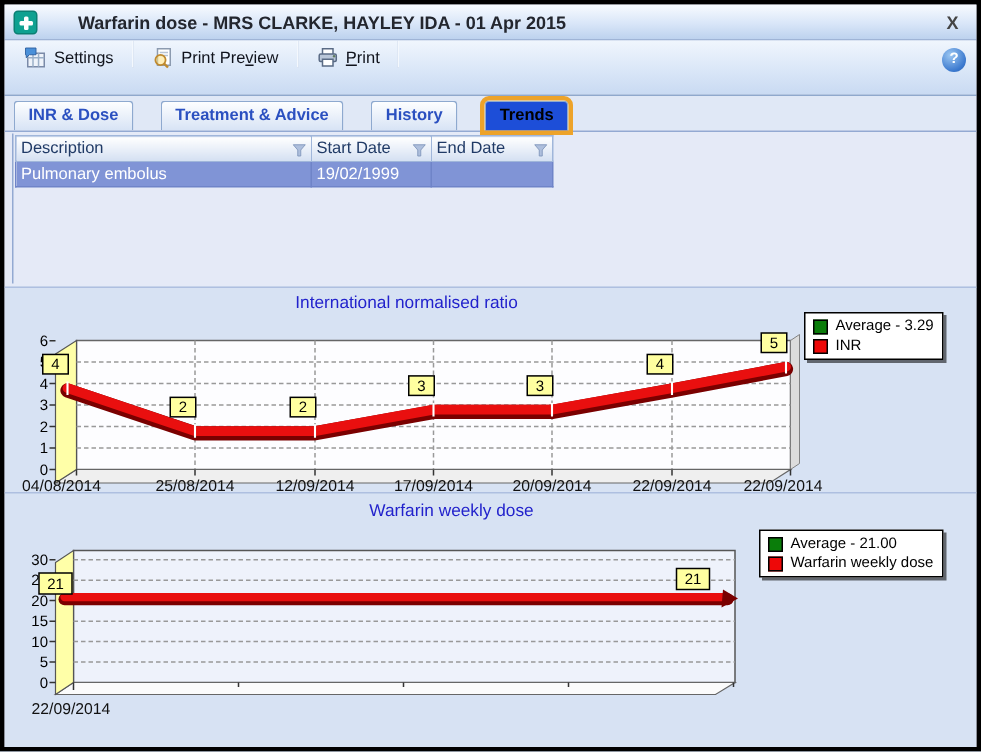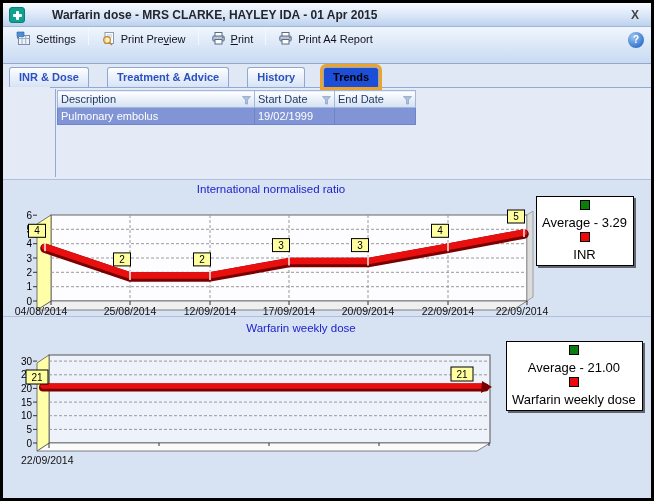--- a/index.html
+++ b/index.html
@@ -21,35 +21,35 @@
   .tbtn u { text-decoration:underline; }
   .tsep { width:1px; height:18px; background:#aabdd9; border-right:1px solid #f4f8fd; margin:0 3px; }
   .helpbtn { position:absolute; right:7px; top:5px; width:16px; height:16px; border-radius:50%; background:radial-gradient(circle at 35% 30%, #9cc7f2, #3a78ce 70%, #2d62ad); color:#fff; font-size:10px; font-weight:bold; text-align:center; line-height:16px; }
 
   
   .tabbar { position:relative; height:23px; background:#e0e8f6; padding:3px 0 0 6px; display:flex; gap:18px; }
   .tab { height:20px; line-height:18px; padding:0 9px; font-size:11px; font-weight:bold; color:#2b50c0; background:linear-gradient(#fdfeff,#d7e3f5); border:1px solid #8ea9cf; border-bottom:none; border-radius:3px 3px 0 0; }
   .tab.active { background:#1d4ed8; color:#000; position:relative; z-index:5; outline:3px solid #eda32a; }
 
   
-  .tablepanel { position:relative; height:92px; background:#e5eaf7; border-top:1px solid #93a9d2;margin-left:47px; }
+  .tablepanel { position:relative; height:104px; background:#e5eaf7; border-top:1px solid #93a9d2; }
   .gridarea { position:absolute; left:5px; top:1px; right:2px; bottom:2px; border-left:1px solid #93a9d2; }
   .datatable { position:absolute; left:1px; top:1px; border-collapse:collapse; table-layout:fixed; }
   .datatable th { height:17px; background:linear-gradient(#ffffff,#d4e0f2); border:1px solid #a0b6da; font-size:11px; font-weight:normal; color:#203a66; text-align:left; padding:0 3px; position:relative; }
   .datatable th .funnel { position:absolute; right:3px; top:5px; }
   .datatable td { height:17px; background:#8094d6; border:1px solid #6f84c8; color:#fff; font-size:11px; padding:0 3px; white-space:nowrap; overflow:hidden; }
   .col-desc { width:197px; } .col-start { width:80px; } .col-end { width:81px; }
 
   
   .chartpanel { position:relative; background:#d7e2f3; }
   .chartpanel.c1 { height:137px; border-top:1px solid #aebfe0; }
   .chartpanel.c2 { height:186px; border-top:1px solid #aebfe0; }
   svg text { font-family:"Liberation Sans", sans-serif; }
   .legend { position:absolute; background:#fff; border:1px solid #000; box-shadow:2px 2px 0 rgba(0,0,0,0.55); padding:3px 6px 3px 5px; display:flex; flex-direction:column; gap:2px; z-index:4; }
-  .legrow { display:flex; align-items:center; gap:5px; font-size:13px; color:#000; white-space:nowrap;flex-direction:column; }
+  .legrow { display:flex; align-items:center; gap:5px; font-size:10px; color:#000; white-space:nowrap; }
   .sw { width:10px; height:10px; border:1px solid #000; flex:0 0 auto; }
   .sw.green { background:#0a7d0a; } .sw.red { background:#ee0808; }
 </style>
 </head>
 <body>
 
 <div class="screen">
 <div class="window">
 
   <div class="titlebar">
@@ -84,29 +84,20 @@
     <div class="tbtn">
       <svg width="15" height="15" viewBox="0 0 15 15">
         <rect x="4" y="1.5" width="7" height="4" fill="#fff" stroke="#5a6b85"></rect>
         <rect x="1.8" y="5" width="11.4" height="5" rx="1" fill="#b9c6d8" stroke="#5a6b85"></rect>
         <rect x="4" y="8.5" width="7" height="4.5" fill="#fff" stroke="#5a6b85"></rect>
         <circle cx="11.7" cy="6.5" r="0.8" fill="#5f7a5f"></circle>
       </svg>
       <span><u>P</u><span>rint</span></span>
     </div>
     <div class="tsep"></div>
-    <div class="tbtn">
-      <svg width="15" height="15" viewBox="0 0 15 15">
-        <rect x="4" y="1.5" width="7" height="4" fill="#fff" stroke="#5a6b85"></rect>
-        <rect x="1.8" y="5" width="11.4" height="5" rx="1" fill="#b9c6d8" stroke="#5a6b85"></rect>
-        <rect x="4" y="8.5" width="7" height="4.5" fill="#fff" stroke="#5a6b85"></rect>
-        <circle cx="11.7" cy="6.5" r="0.8" fill="#5f7a5f"></circle>
-      </svg>
-      <span>Print A4 Report</span>
-    </div>
     <div class="helpbtn">?</div>
   </div>
 
   <div class="tabbar">
     <div class="tab">INR &amp; Dose</div>
     <div class="tab">Treatment &amp; Advice</div>
     <div class="tab">History</div>
     <div class="tab active">Trends</div>
   </div>
 

